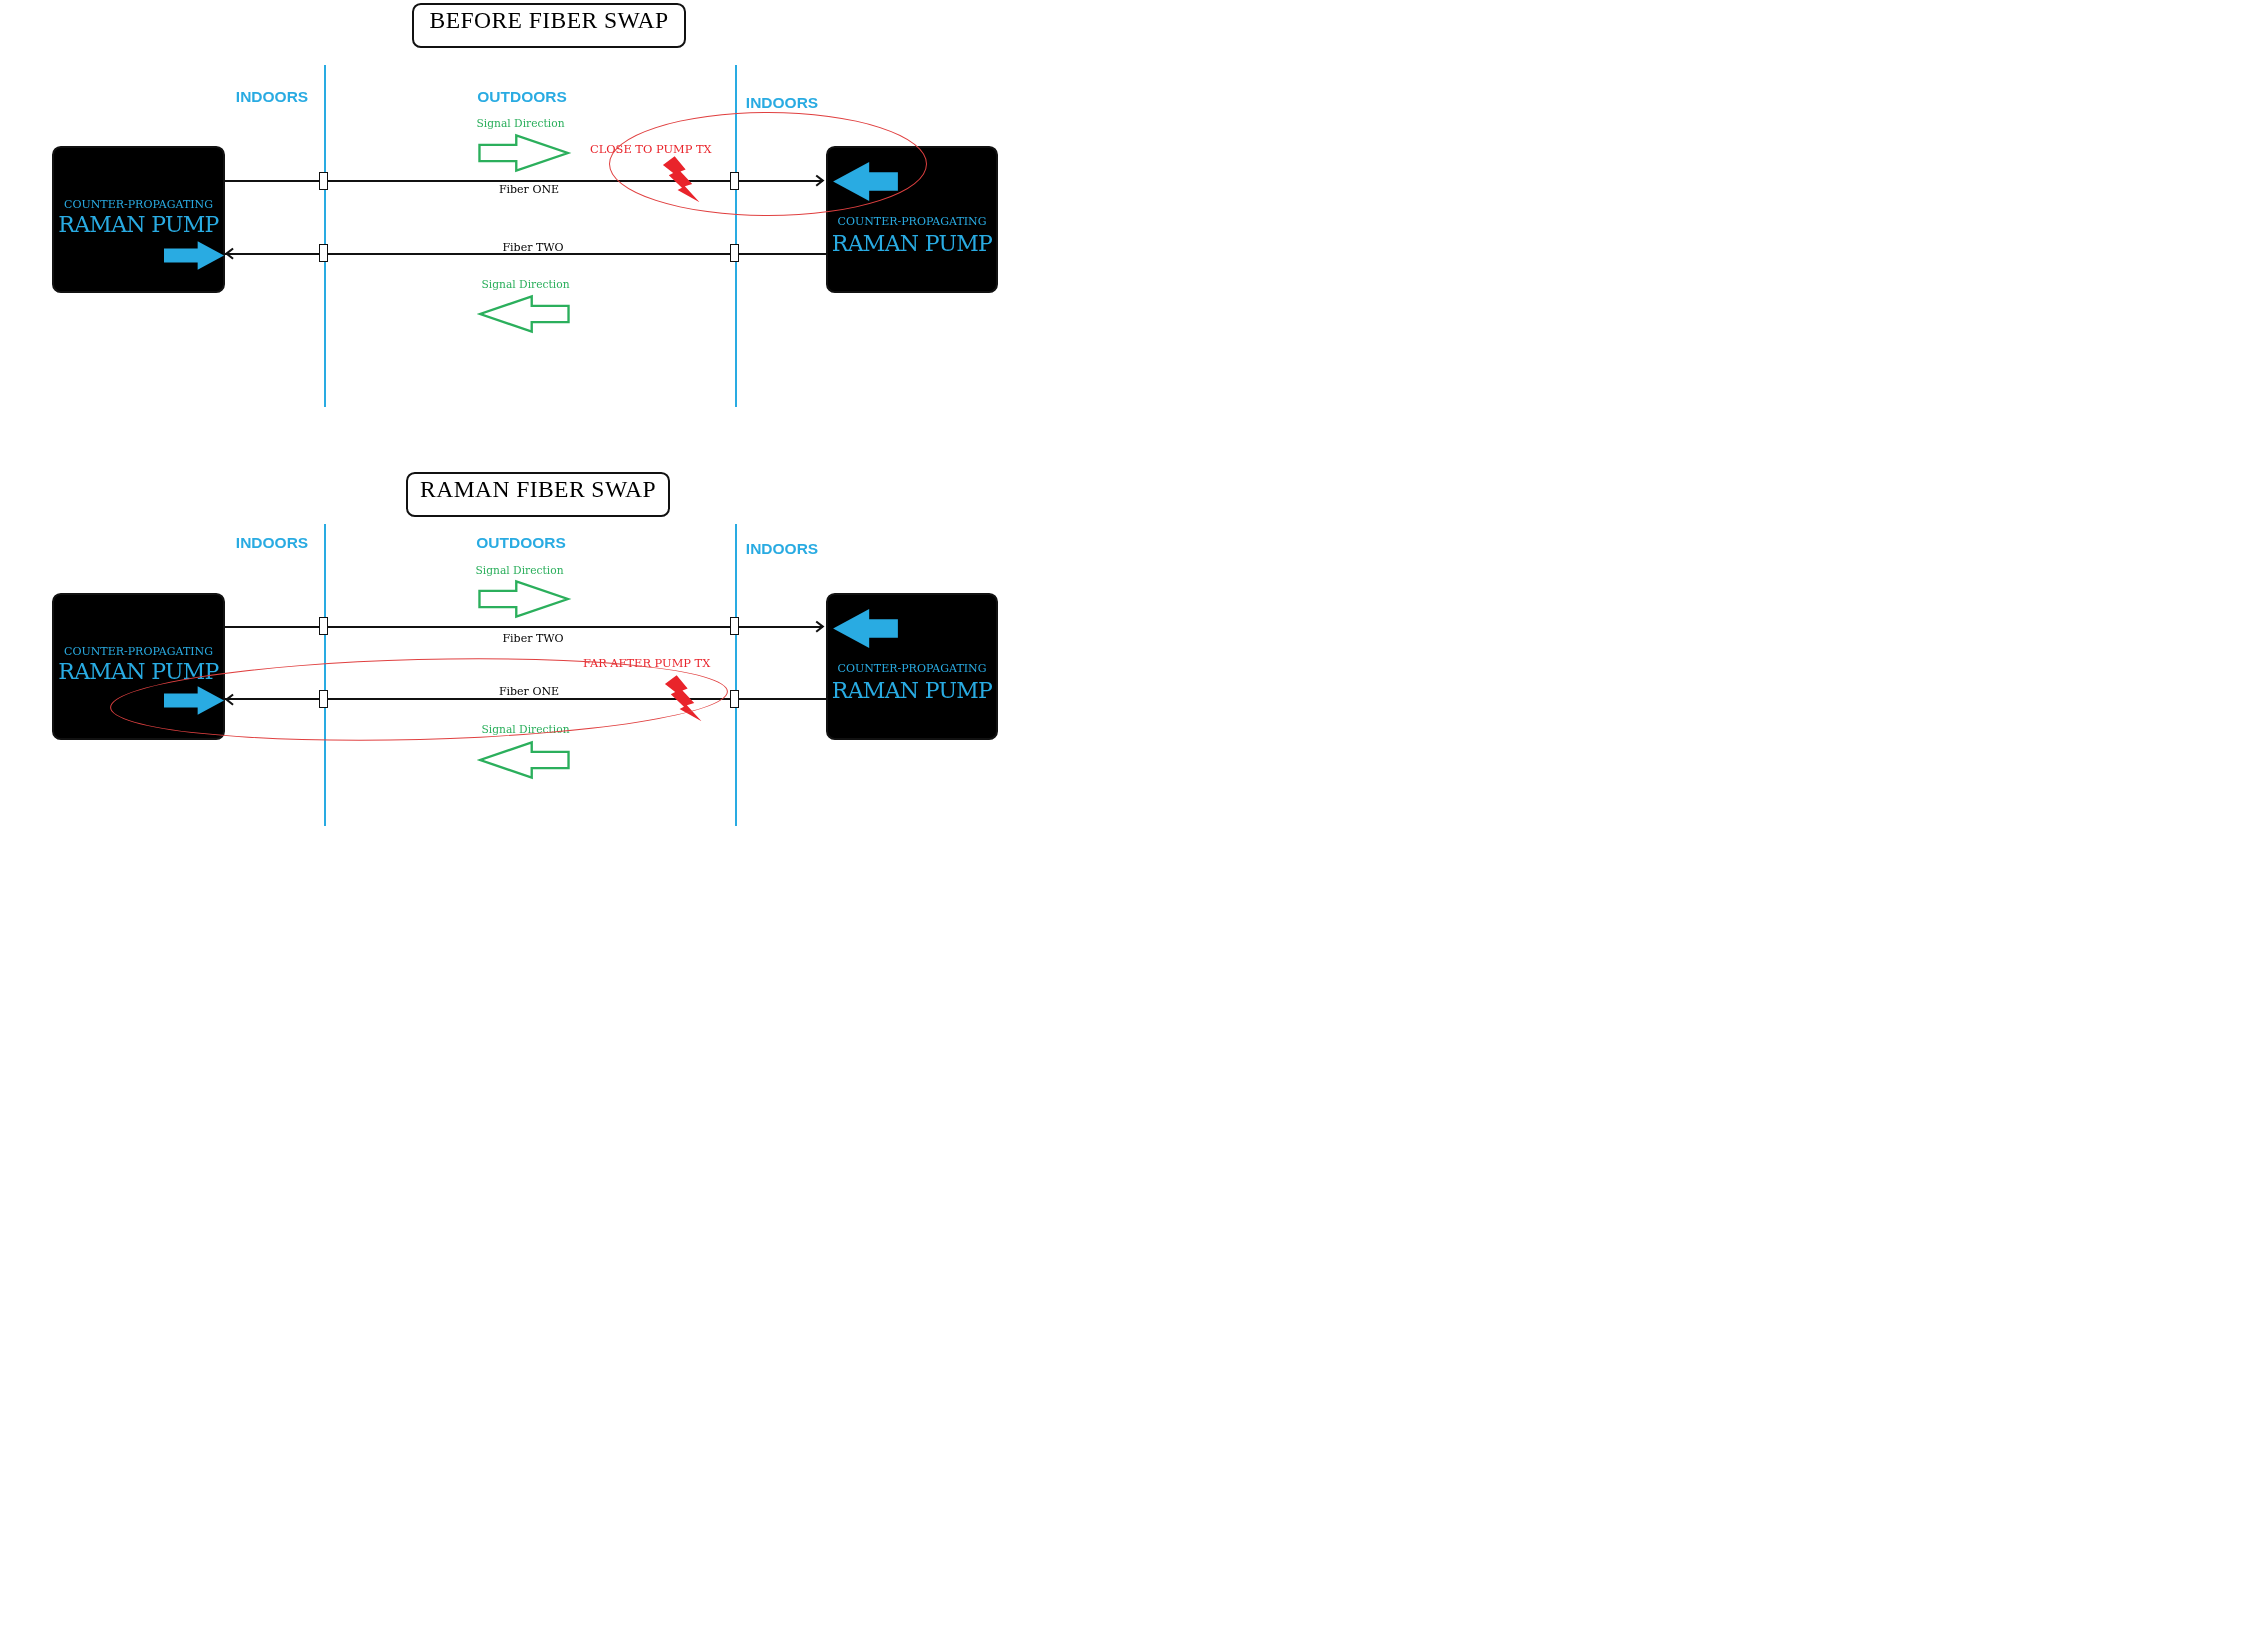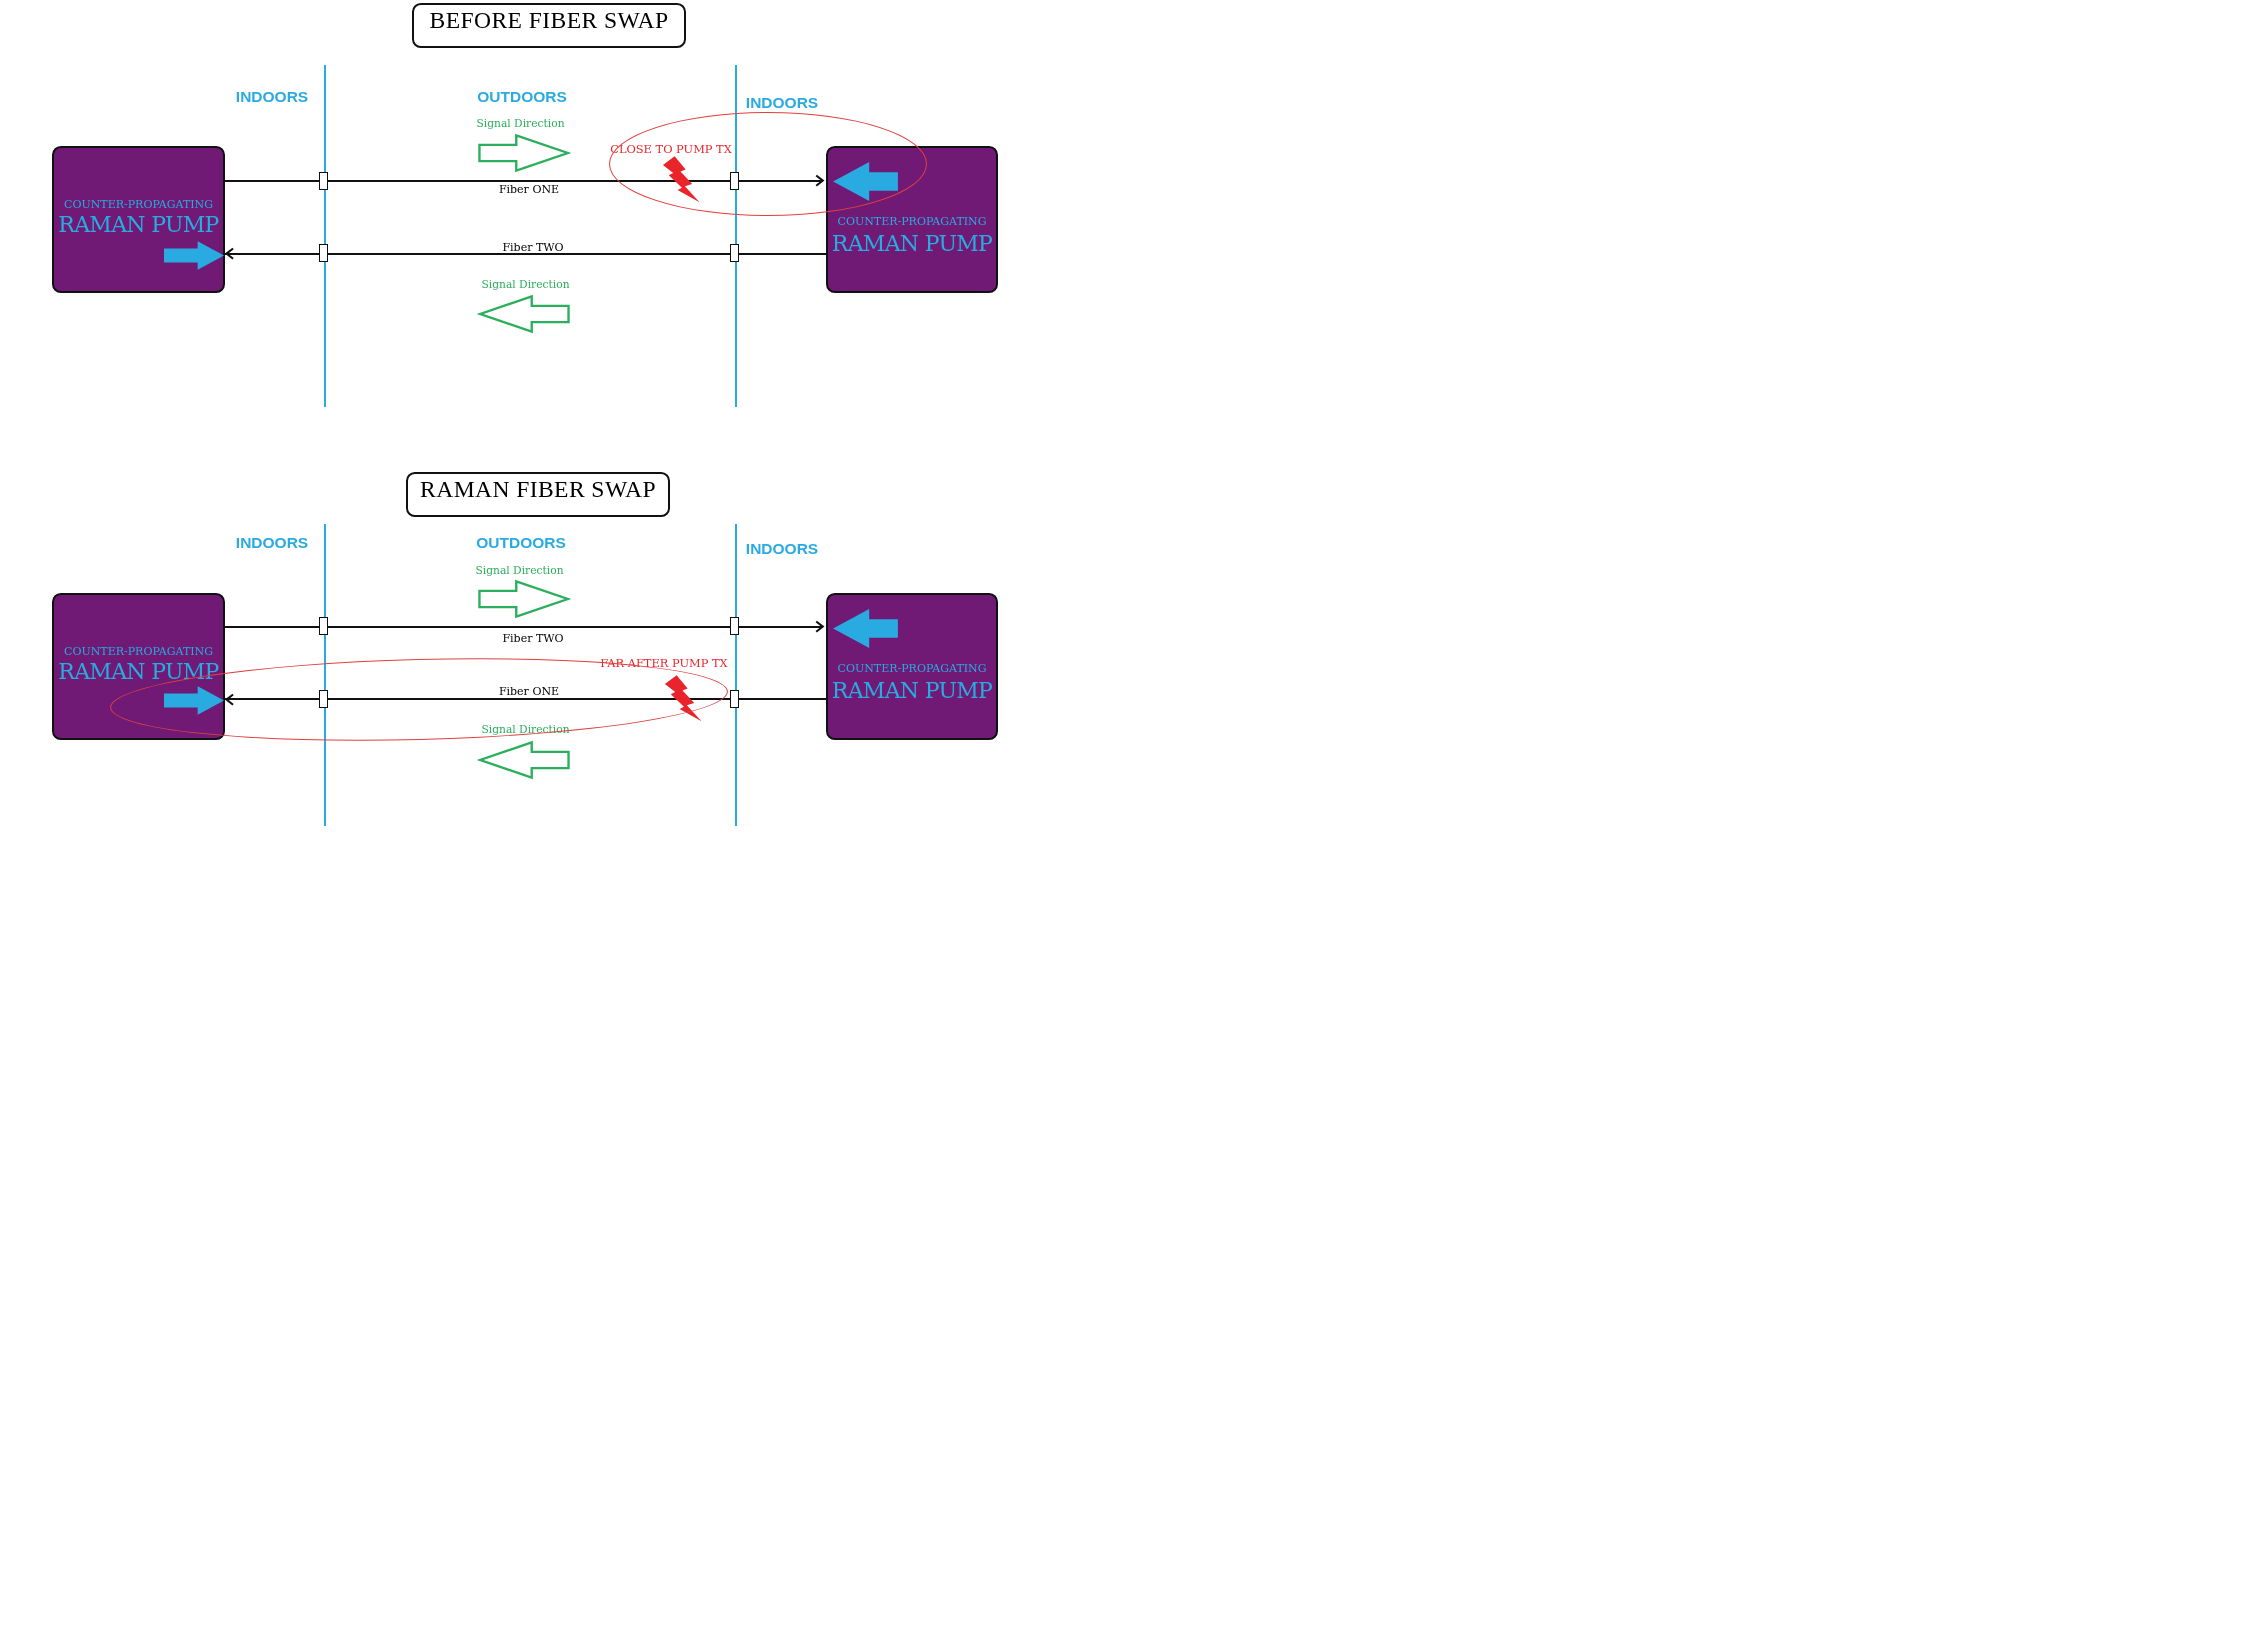--- a/index.html
+++ b/index.html
@@ -16,40 +16,40 @@
   }
   .tbox{
     position:absolute;border:2.6px solid var(--ink);border-radius:8.8px;background:#fff;
     display:flex;align-items:center;justify-content:center;box-sizing:border-box;
   }
   .tbox span{
     font-family:"Liberation Serif",serif;font-size:23.6px;color:#000;
     letter-spacing:0.4px;transform:translateY(-5.2px);white-space:nowrap;text-align:center;
   }
   .pbox{
-    position:absolute;border:2.9px solid var(--ink);border-radius:8.8px;background:#701a75;
+    position:absolute;border:2.9px solid var(--ink);border-radius:8.8px;background:#000000;
     box-sizing:border-box;
   }
   .vline{position:absolute;width:1.5px;background:var(--blue);}
   .hline{position:absolute;height:2.2px;background:var(--ink);}
   .zone{
     position:absolute;font-family:"Liberation Sans",sans-serif;font-weight:bold;
     font-size:15.5px;color:var(--blue);text-align:center;width:118px;white-space:nowrap;
   }
   .sd{
     position:absolute;font-family:"DejaVu Serif",serif;font-size:10.7px;color:var(--green);
     text-align:center;width:147px;white-space:nowrap;
   }
   .flabel{
     position:absolute;font-family:"DejaVu Serif",serif;font-size:11px;color:#000;
     text-align:center;width:118px;white-space:nowrap;
   }
   .fault{
     position:absolute;font-family:"DejaVu Serif",serif;font-size:11.4px;color:var(--red);
-    text-align:center;width:162px;white-space:nowrap;
+    text-align:left;width:162px;white-space:nowrap;
   }
   .conn{
     position:absolute;width:6.6px;height:15.5px;border:1.8px solid var(--ink);background:#fff;
     box-sizing:content-box;
   }
   .ellipse{
     position:absolute;border:1px solid var(--red-thin);border-radius:50%;
     box-sizing:border-box;
   }
   .ptxt{

